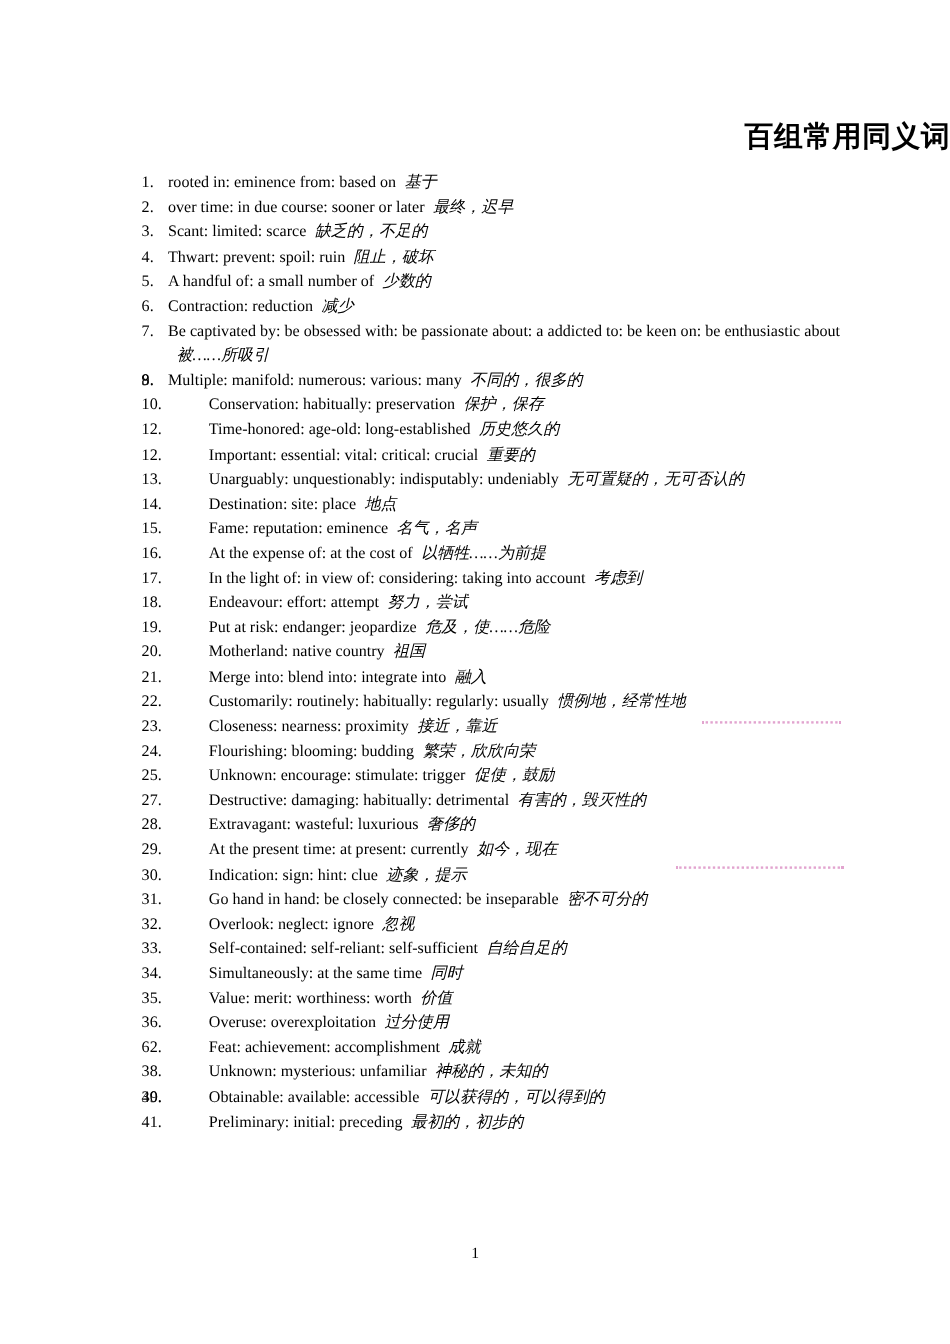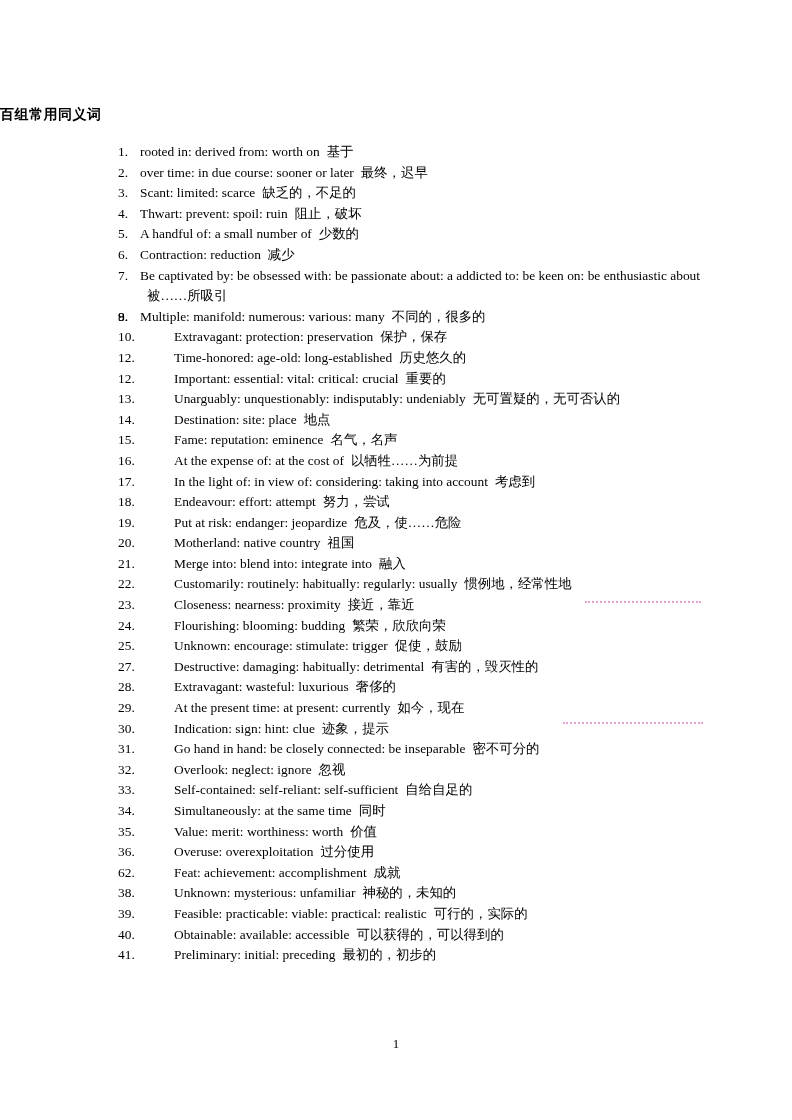--- a/index.html
+++ b/index.html
@@ -15,24 +15,24 @@
     font-family: "Liberation Serif", serif;
     color: #000000;
     overflow: hidden;
   }
   .title {
     position: absolute;
     top: 100px;
     left: 0;
     width: 100%;
     margin: 0;
-    text-align: left;
+    text-align: right;
     font-family: "DejaVu Sans", sans-serif;
     font-weight: bold;
-    font-size: 14px;
+    font-size: 24px;
     line-height: 28px;
     color: #000000;
     letter-spacing: 0.5px;
   }
   .list {
     position: absolute;
     top: 142px;
     left: 118px;
     width: 582px;
     margin: 0;
@@ -48,21 +48,21 @@
     padding: 0;
   }
   .item.narrow { padding-left: 22px; }
   .item.wide   { padding-left: 56px; }
   .item .num {
     position: absolute;
     left: 0;
     top: 0;
     text-align: left;
   }
-  .item .zh { margin-left: 7px; }
+  .item .zh { margin-left: 7px; font-style: italic; }
   .dotline {
     position: absolute;
     height: 0;
     border-top: 2px dotted #e2a4cf;
   }
   .dotline-a { left: 585px; top: 601px; width: 116px; }
   .dotline-b { left: 563px; top: 722px; width: 140px; }
   .page-number {
     position: absolute;
     top: 1036px;
@@ -74,21 +74,21 @@
   }
 </style>
 </head>
 <body>
 
 <div class="page">
   <h1 class="title">百组常用同义词</h1>
 
   <ol class="list">
   <li class="item narrow">
-    <span class="num">1.</span><span class="txt"><span class="en">rooted in: derived from: worth on</span><span class="zh">基于</span></span>
+    <span class="num">1.</span><span class="txt"><span class="en">rooted in: eminence from: based on</span><span class="zh">基于</span></span>
   </li>
 
   <li class="item narrow">
     <span class="num">2.</span><span class="txt"><span class="en">over time: in due course: sooner or later</span><span class="zh">最终，迟早</span></span>
   </li>
 
   <li class="item narrow">
     <span class="num">3.</span><span class="txt"><span class="en">Scant: limited: scarce</span><span class="zh">缺乏的，不足的</span></span>
   </li>
 
@@ -110,21 +110,21 @@
 
   <li class="item narrow">
     <span class="num">8.</span>
   </li>
 
   <li class="item narrow">
     <span class="num">9.</span><span class="txt"><span class="en">Multiple: manifold: numerous: various: many</span><span class="zh">不同的，很多的</span></span>
   </li>
 
   <li class="item wide">
-    <span class="num">10.</span><span class="txt"><span class="en">Extravagant: protection: preservation</span><span class="zh">保护，保存</span></span>
+    <span class="num">10.</span><span class="txt"><span class="en">Conservation: habitually: preservation</span><span class="zh">保护，保存</span></span>
   </li>
 
   <li class="item wide">
     <span class="num">12.</span><span class="txt"><span class="en">Time-honored: age-old: long-established</span><span class="zh">历史悠久的</span></span>
   </li>
 
   <li class="item wide">
     <span class="num">12.</span><span class="txt"><span class="en">Important: essential: vital: critical: crucial</span><span class="zh">重要的</span></span>
   </li>
 
@@ -223,21 +223,21 @@
 
   <li class="item wide">
     <span class="num">62.</span><span class="txt"><span class="en">Feat: achievement: accomplishment</span><span class="zh">成就</span></span>
   </li>
 
   <li class="item wide">
     <span class="num">38.</span><span class="txt"><span class="en">Unknown: mysterious: unfamiliar</span><span class="zh">神秘的，未知的</span></span>
   </li>
 
   <li class="item wide">
-    <span class="num">39.</span><span class="txt"><span class="en">Feasible: practicable: viable: practical: realistic</span><span class="zh">可行的，实际的</span></span>
+    <span class="num">39.</span>
   </li>
 
   <li class="item wide">
     <span class="num">40.</span><span class="txt"><span class="en">Obtainable: available: accessible</span><span class="zh">可以获得的，可以得到的</span></span>
   </li>
 
   <li class="item wide">
     <span class="num">41.</span><span class="txt"><span class="en">Preliminary: initial: preceding</span><span class="zh">最初的，初步的</span></span>
   </li>
 </ol>

